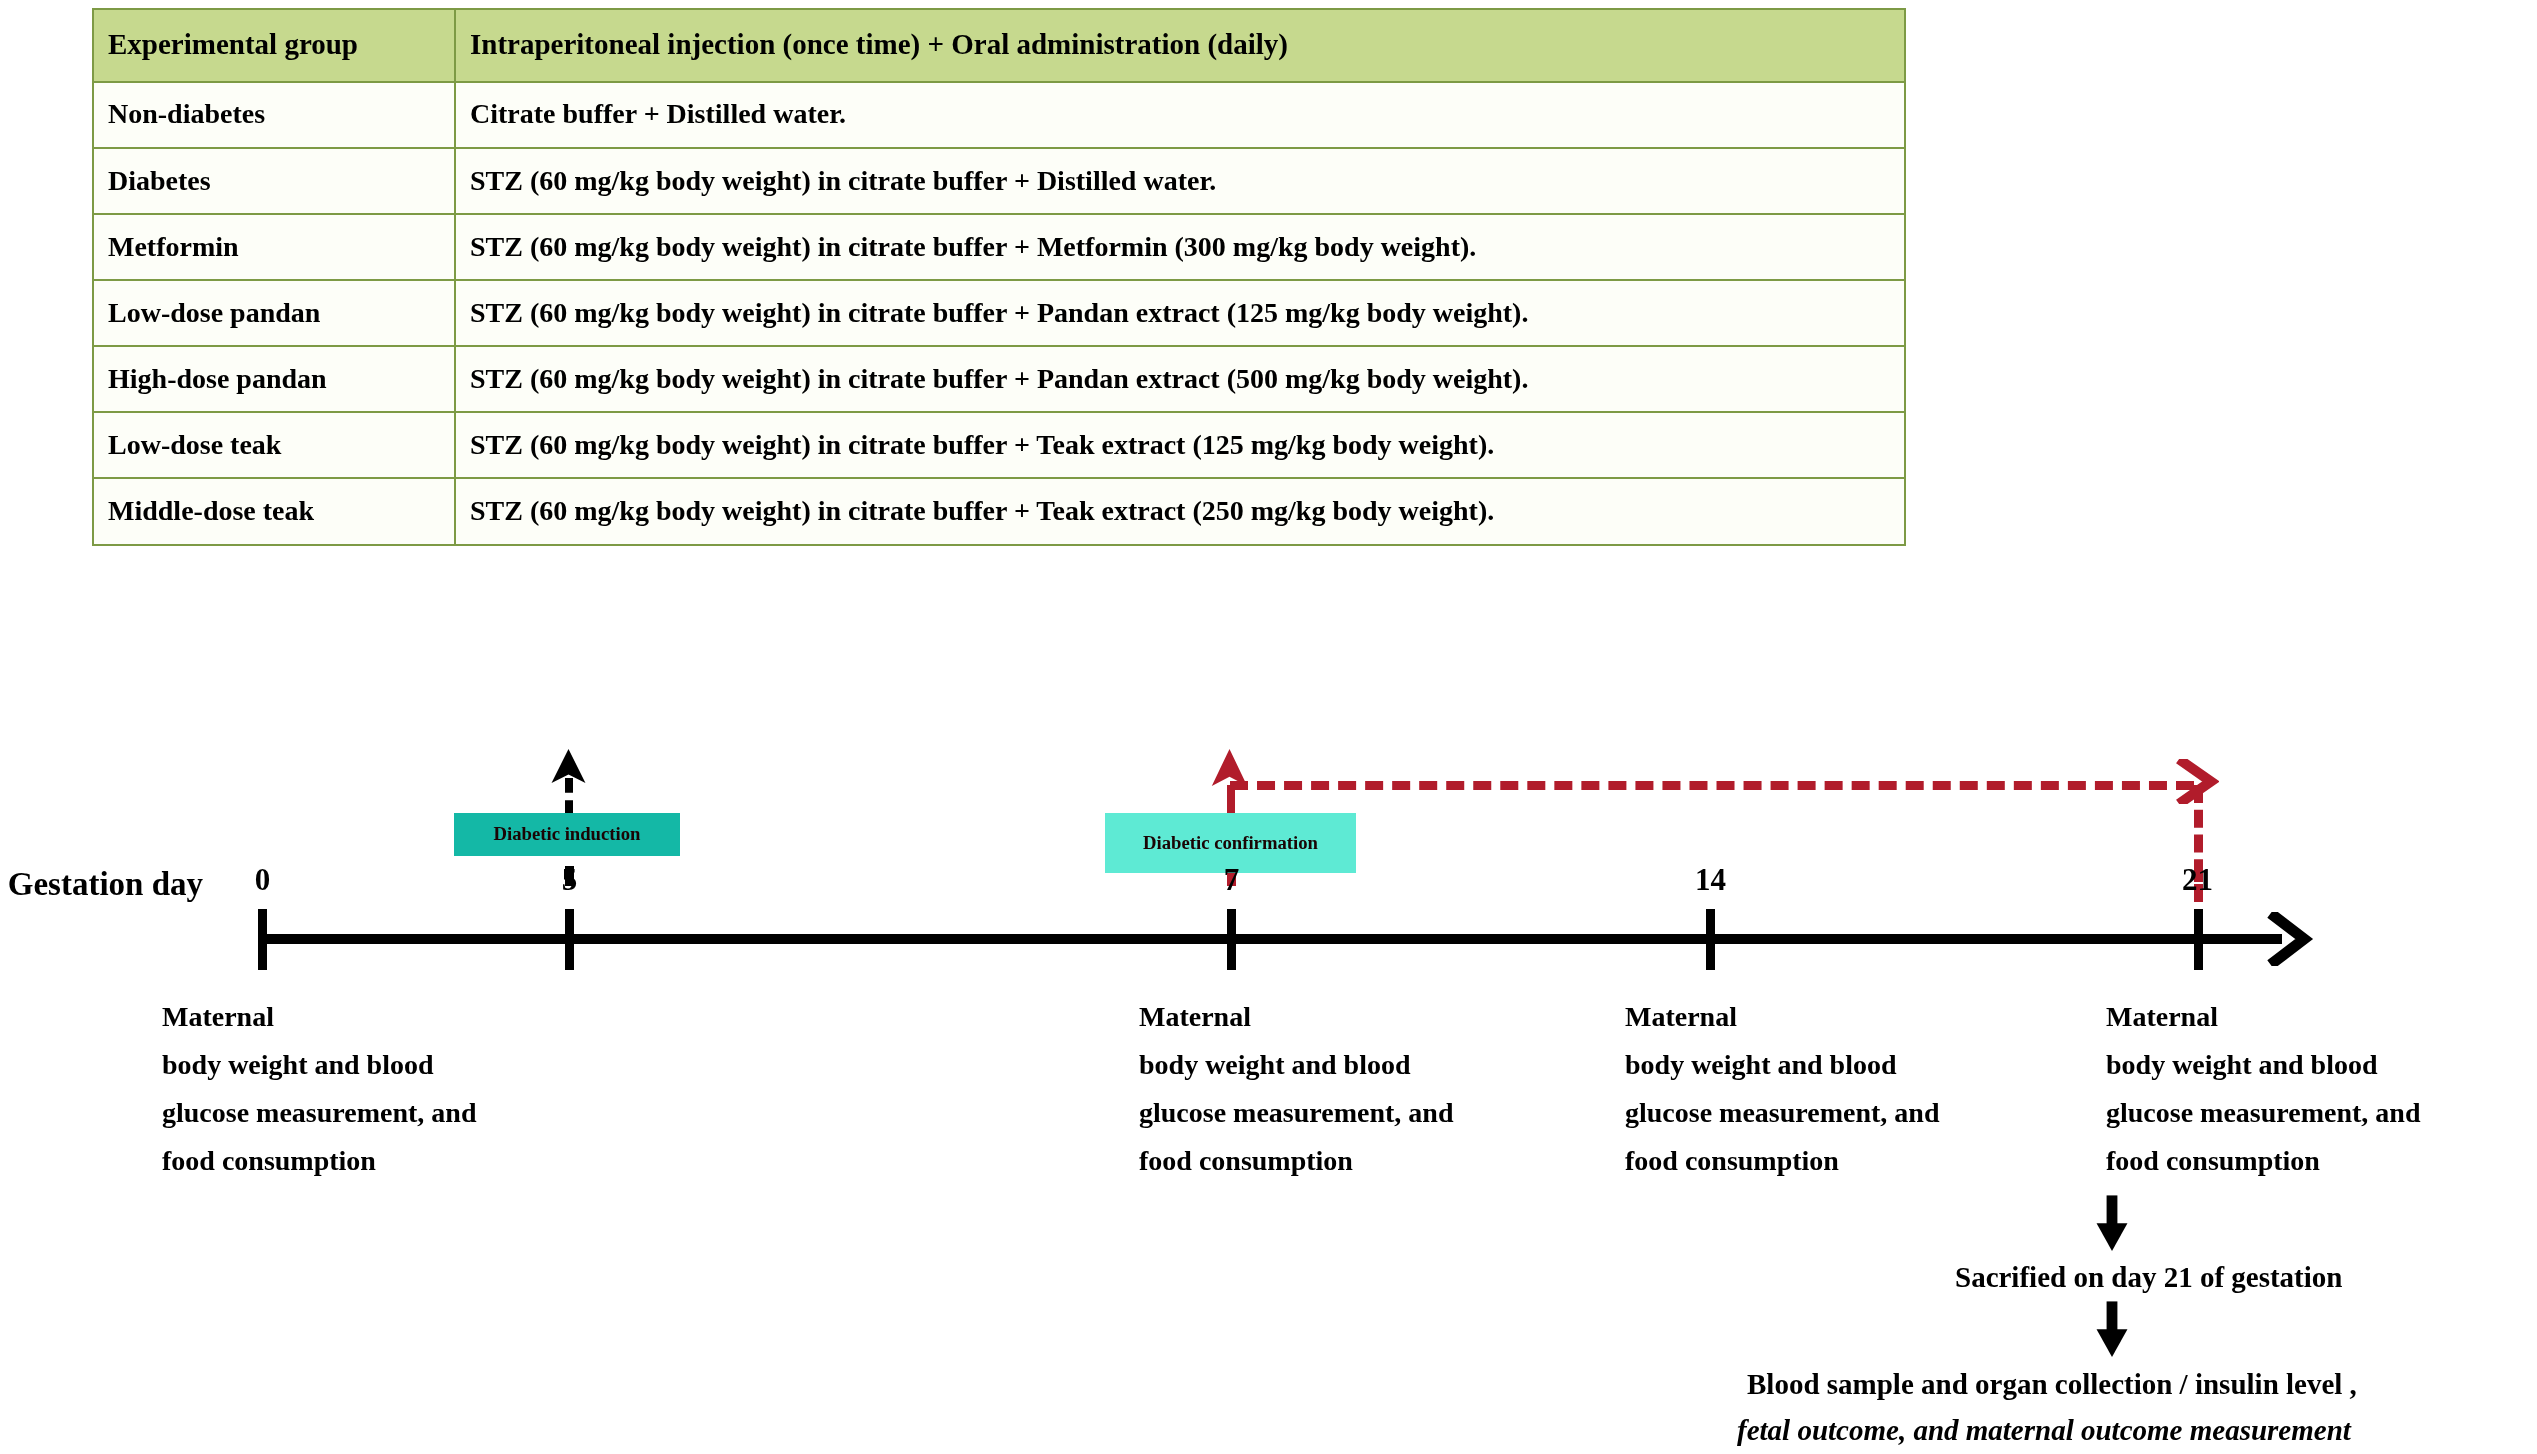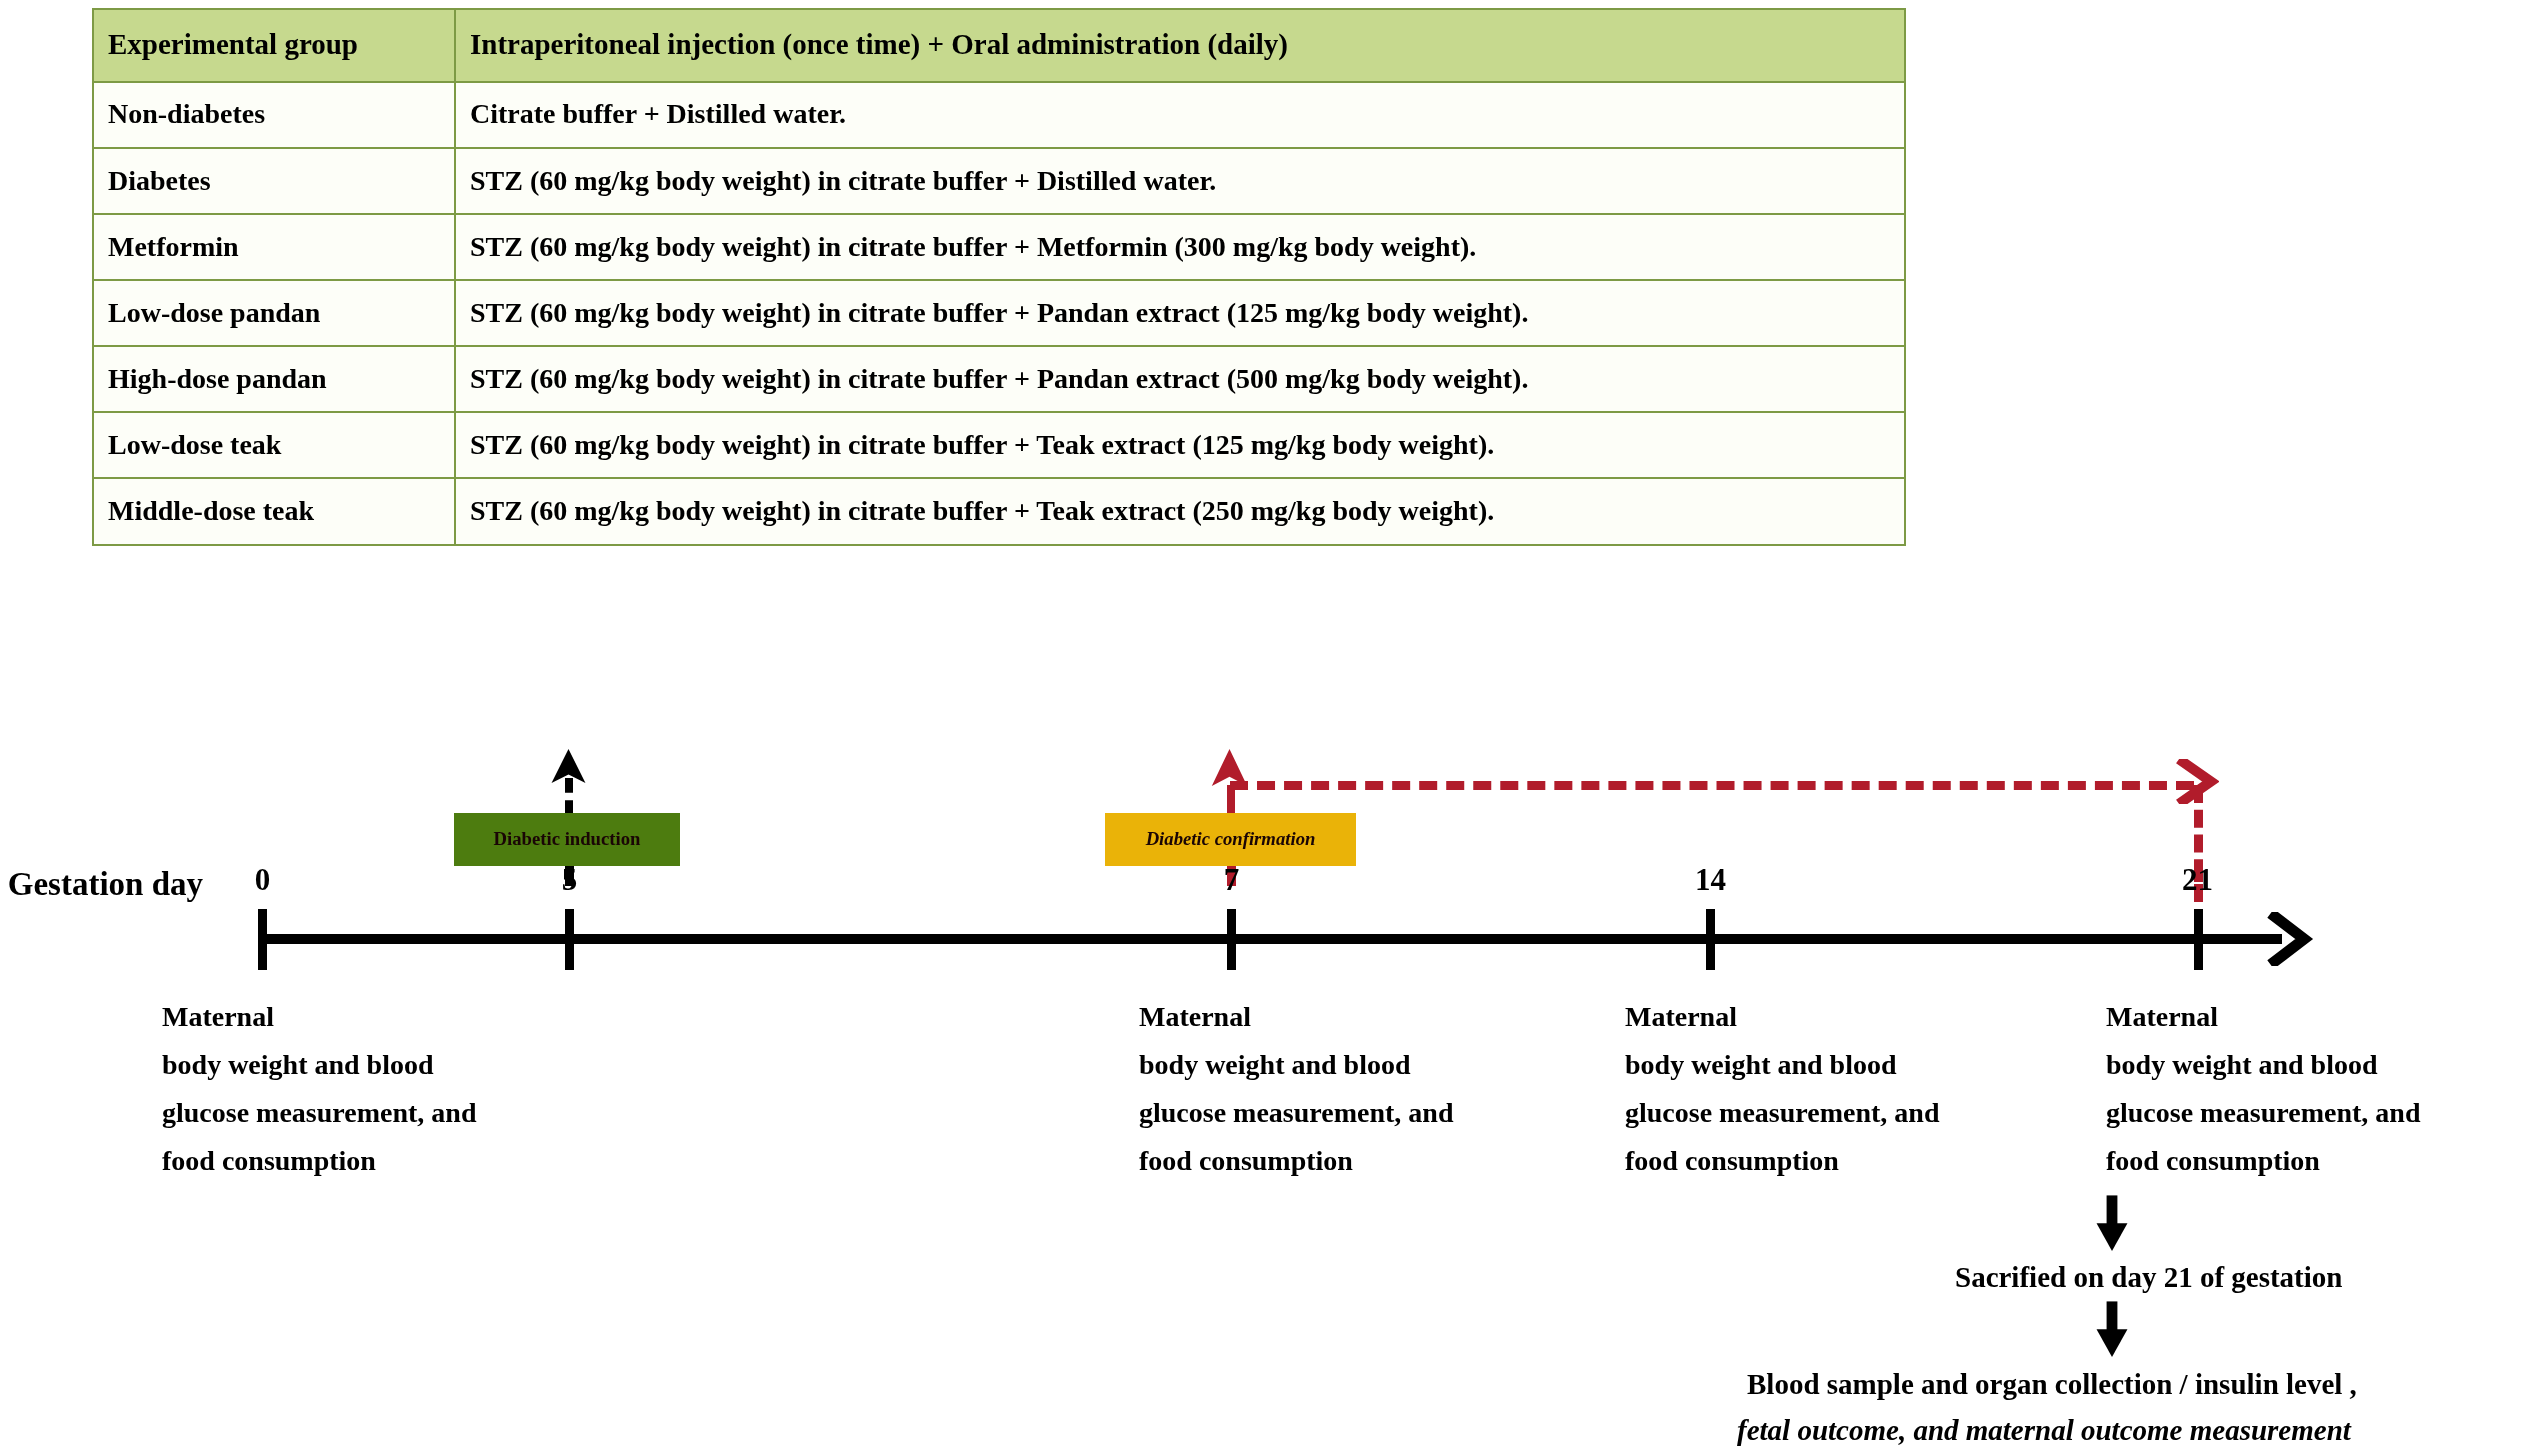--- a/index.html
+++ b/index.html
@@ -94,30 +94,29 @@
     display: flex;
     align-items: center;
     justify-content: center;
     line-height: 1.1;
     color: #1a0505;
   }
   .box-induction {
     left: 454px;
     top: 813px;
     width: 226px;
-    height: 53px;
-    background: #4d7c0f;
+    height: 43px;
+    background: #14b8a6;
   }
   .box-confirmation {
     left: 1105px;
     top: 813px;
     width: 251px;
-    height: 53px;
-    background: #eab308;
-    font-style: italic;
+    height: 60px;
+    background: #5eead4;
   }
 
   
   .dash-v-black {
     position: absolute;
     left: 565px;
     top: 778px;
     width: 0;
     height: 37px;
     border-left: 8.6px dashed #000000;

